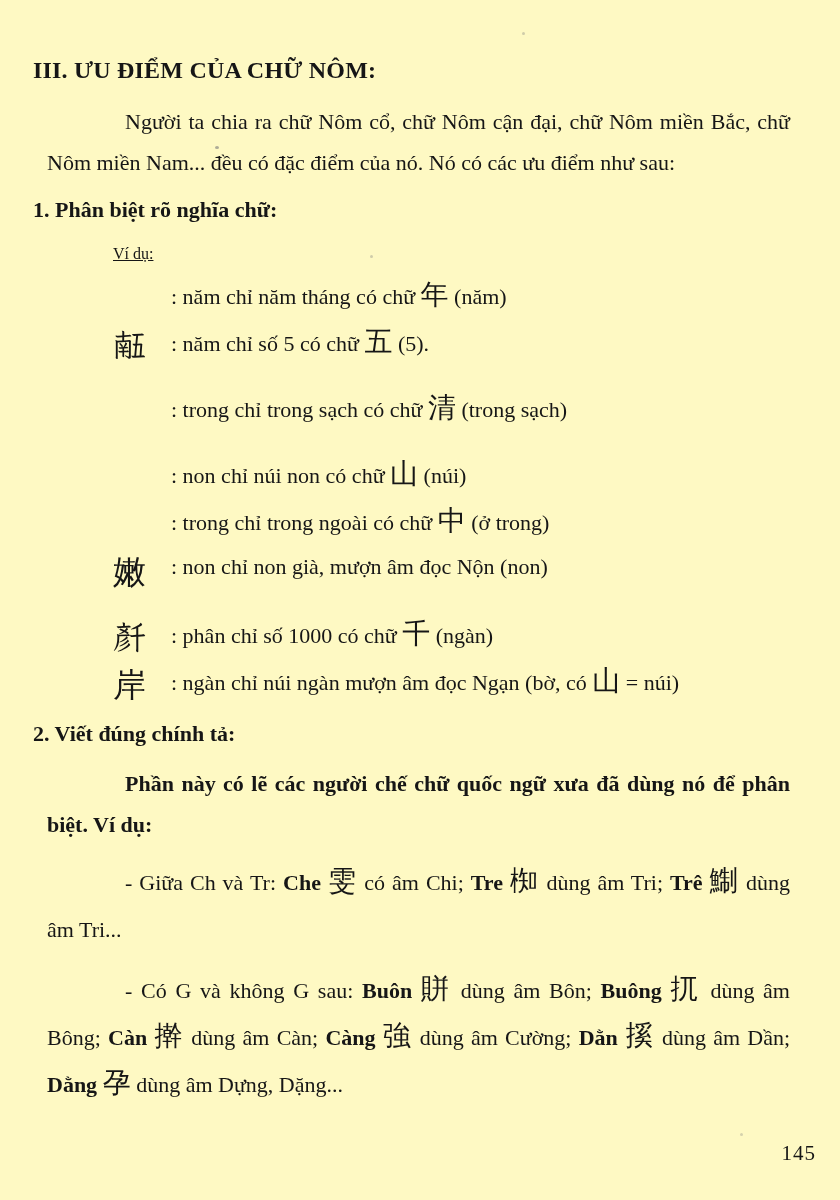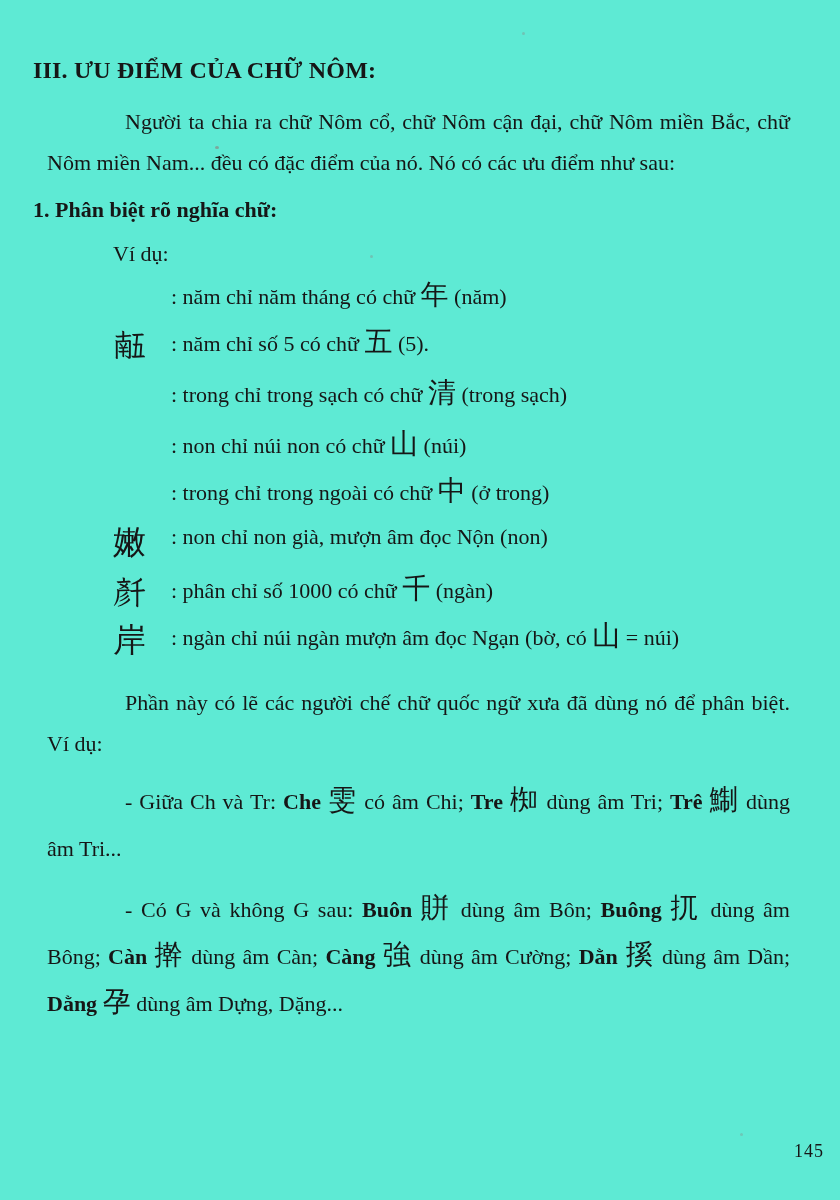--- a/index.html
+++ b/index.html
@@ -1,57 +1,57 @@
 <!DOCTYPE html>
 <html><head>
 <meta charset="utf-8">
 <style>
   html,body{margin:0;padding:0;background:#e8e8e6;}
   .page{
     position:relative;
     width:840px;height:1200px;
     margin:0 auto;
-    background:#5eead4;
+    background:#fef9c3;
     color:#161616;
     font-family:"Liberation Serif", serif;
     box-sizing:border-box;
     padding:57px 36px 0 33px;
     overflow:hidden;
   }
   h1{font-size:24px;line-height:26px;margin:0;font-weight:bold;letter-spacing:.2px;}
   h2{font-size:22px;line-height:26px;margin:0;font-weight:bold;}
   p{margin:14px;}
   .body{font-size:22px;line-height:41px;}
   .ind{text-indent:78px;}
   .just{text-align:justify;}
   .intro{margin-top:18px;}
   .s1-heading{margin-top:11px;}
-  .vidu{margin:16px 0 0 80px;font-size:22px;line-height:30px;}
+  .vidu{margin:16px 0 0 80px;font-size:16px;line-height:30px;text-decoration:underline;}
   .entries{margin-top:12px;}
   .entry{
     display:flex;align-items:flex-start;
     padding-left:80px;height:44px;margin-top:3px;
     font-size:22px;
   }
-  .entry.group{margin-top:7px;}
+  .entry.group{margin-top:22px;}
   .glyph{
     font-size:33px;line-height:36px;
     width:58px;flex:0 0 58px;
     display:inline-block;
   }
   .etext{white-space:nowrap;}
   .cjk{font-size:28px;line-height:1;}
   .b{font-weight:bold;}
   .s2-heading{margin-top:10px;}
-  .s2intro{margin-top:16px;}
+  .s2intro{margin-top:16px;font-weight:bold;}
   .rich{line-height:47px;margin-top:6px;}
   .rich2{margin-top:12px;line-height:47px;}
   .pagenum{
-    position:absolute;top:1141px;right:16px;
-    font-size:18px;letter-spacing:1px;
+    position:absolute;top:1141px;right:24px;
+    font-size:21px;letter-spacing:1px;
   }
   .speck{position:absolute;background:#8a8a85;border-radius:50%;}
   .sp1{width:4px;height:3px;left:215px;top:146px;opacity:.7;}
   .sp2{width:3px;height:3px;left:522px;top:32px;opacity:.4;}
   .sp3{width:3px;height:3px;left:740px;top:1133px;opacity:.35;}
   .sp4{width:3px;height:3px;left:370px;top:255px;opacity:.4;}
 </style>
 </head>
 <body>
 
@@ -97,20 +97,21 @@
       <div class="entry group">
         <span class="glyph">𠦳</span>
         <span class="etext"><span>: phân chỉ số 1000 có chữ </span><span class="cjk">千</span><span> (ngàn)</span></span>
       </div>
       <div class="entry">
         <span class="glyph">岸</span>
         <span class="etext"><span>: ngàn chỉ núi ngàn mượn âm đọc Ngạn (bờ, có </span><span class="cjk">山</span><span> = núi)</span></span>
       </div>
     </div>
 
+  <h2 class="s2-heading">2. Viết đúng chính tả:</h2>
 
   <p class="body ind just s2intro">Phần này có lẽ các người chế chữ quốc ngữ xưa đã dùng nó để phân biệt. Ví dụ:</p>
 
   <p class="body ind just rich"><span>- Giữa Ch và Tr: </span><span class="b">Che </span><span class="cjk">雯</span><span> có âm Chi; </span><span class="b">Tre </span><span class="cjk">椥</span><span> dùng âm Tri; </span><span class="b">Trê </span><span class="cjk">鯯</span><span> dùng âm Tri...</span></p>
 
   <p class="body ind just rich2"><span>- Có  G và không G sau: </span><span class="b">Buôn </span><span class="cjk">賆</span><span> dùng âm Bôn; </span><span class="b">Buông </span><span class="cjk">扤</span><span> dùng âm Bông; </span><span class="b">Càn </span><span class="cjk">擀</span><span> dùng âm Càn; </span><span class="b">Càng </span><span class="cjk">強</span><span> dùng âm Cường; </span><span class="b">Dằn </span><span class="cjk">㨙</span><span> dùng âm Dần; </span><span class="b">Dằng </span><span class="cjk">孕</span><span> dùng âm Dựng, Dặng...</span></p>
 
   <div class="pagenum">145</div>
 </div>
 

